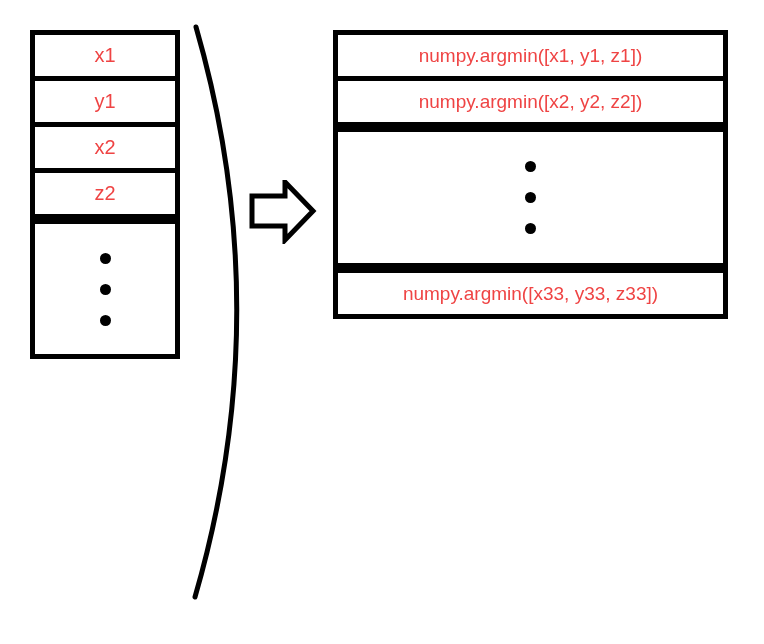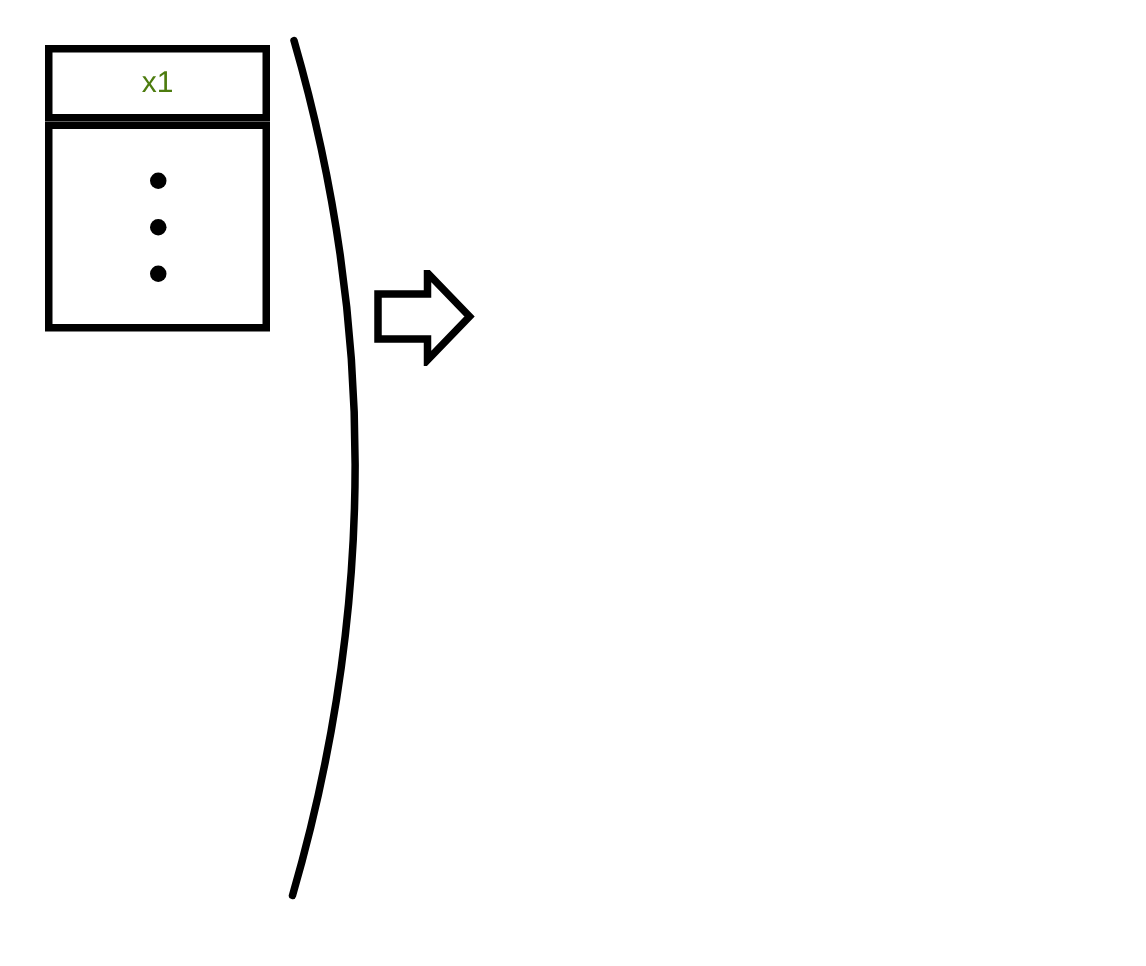--- a/index.html
+++ b/index.html
@@ -6,21 +6,21 @@
     margin: 0;
     padding: 0;
     background: #ffffff;
   }
   .canvas {
     position: relative;
     width: 764px;
     height: 644px;
     background: #ffffff;
     font-family: "Liberation Sans", "DejaVu Sans", sans-serif;
-    color: #4d7c0f;
+    color: #ef4444;
     overflow: hidden;
   }
 
   
   .cell {
     box-sizing: border-box;
     border: 5px solid #000000;
     background: #ffffff;
     display: flex;
     align-items: center;
@@ -82,29 +82,54 @@
 </style>
 </head>
 <body>
 
 <div class="canvas">
 
   <div class="left-col">
     <div class="cell">
       <span>x1</span>
     </div>
+    <div class="cell collapse">
+      <span>y1</span>
+    </div>
+    <div class="cell collapse">
+      <span>x2</span>
+    </div>
+    <div class="cell collapse">
+      <span>z2</span>
+    </div>
     <div class="cell dots-cell">
       <span class="dot"></span>
       <span class="dot"></span>
       <span class="dot"></span>
     </div>
   </div>
 
   <svg class="brace-svg" width="120" height="590" viewBox="0 0 120 590">
     <path d="M 16 7 Q 98 291 15 577" fill="none" stroke="#000000" stroke-width="5" stroke-linecap="round"></path>
   </svg>
 
   <svg class="arrow-svg" width="70" height="64" viewBox="0 0 70 64">
     <polygon points="3,16 36,16 36,2 64,31 36,60 36,46 3,46" fill="#ffffff" stroke="#000000" stroke-width="5" stroke-linejoin="miter"></polygon>
   </svg>
 
+  <div class="right-col">
+    <div class="cell">
+      <span>numpy.argmin([x1, y1, z1])</span>
+    </div>
+    <div class="cell collapse">
+      <span>numpy.argmin([x2, y2, z2])</span>
+    </div>
+    <div class="cell dots-cell">
+      <span class="dot"></span>
+      <span class="dot"></span>
+      <span class="dot"></span>
+    </div>
+    <div class="cell">
+      <span>numpy.argmin([x33, y33, z33])</span>
+    </div>
+  </div>
 
 </div>
 
 </body></html>

